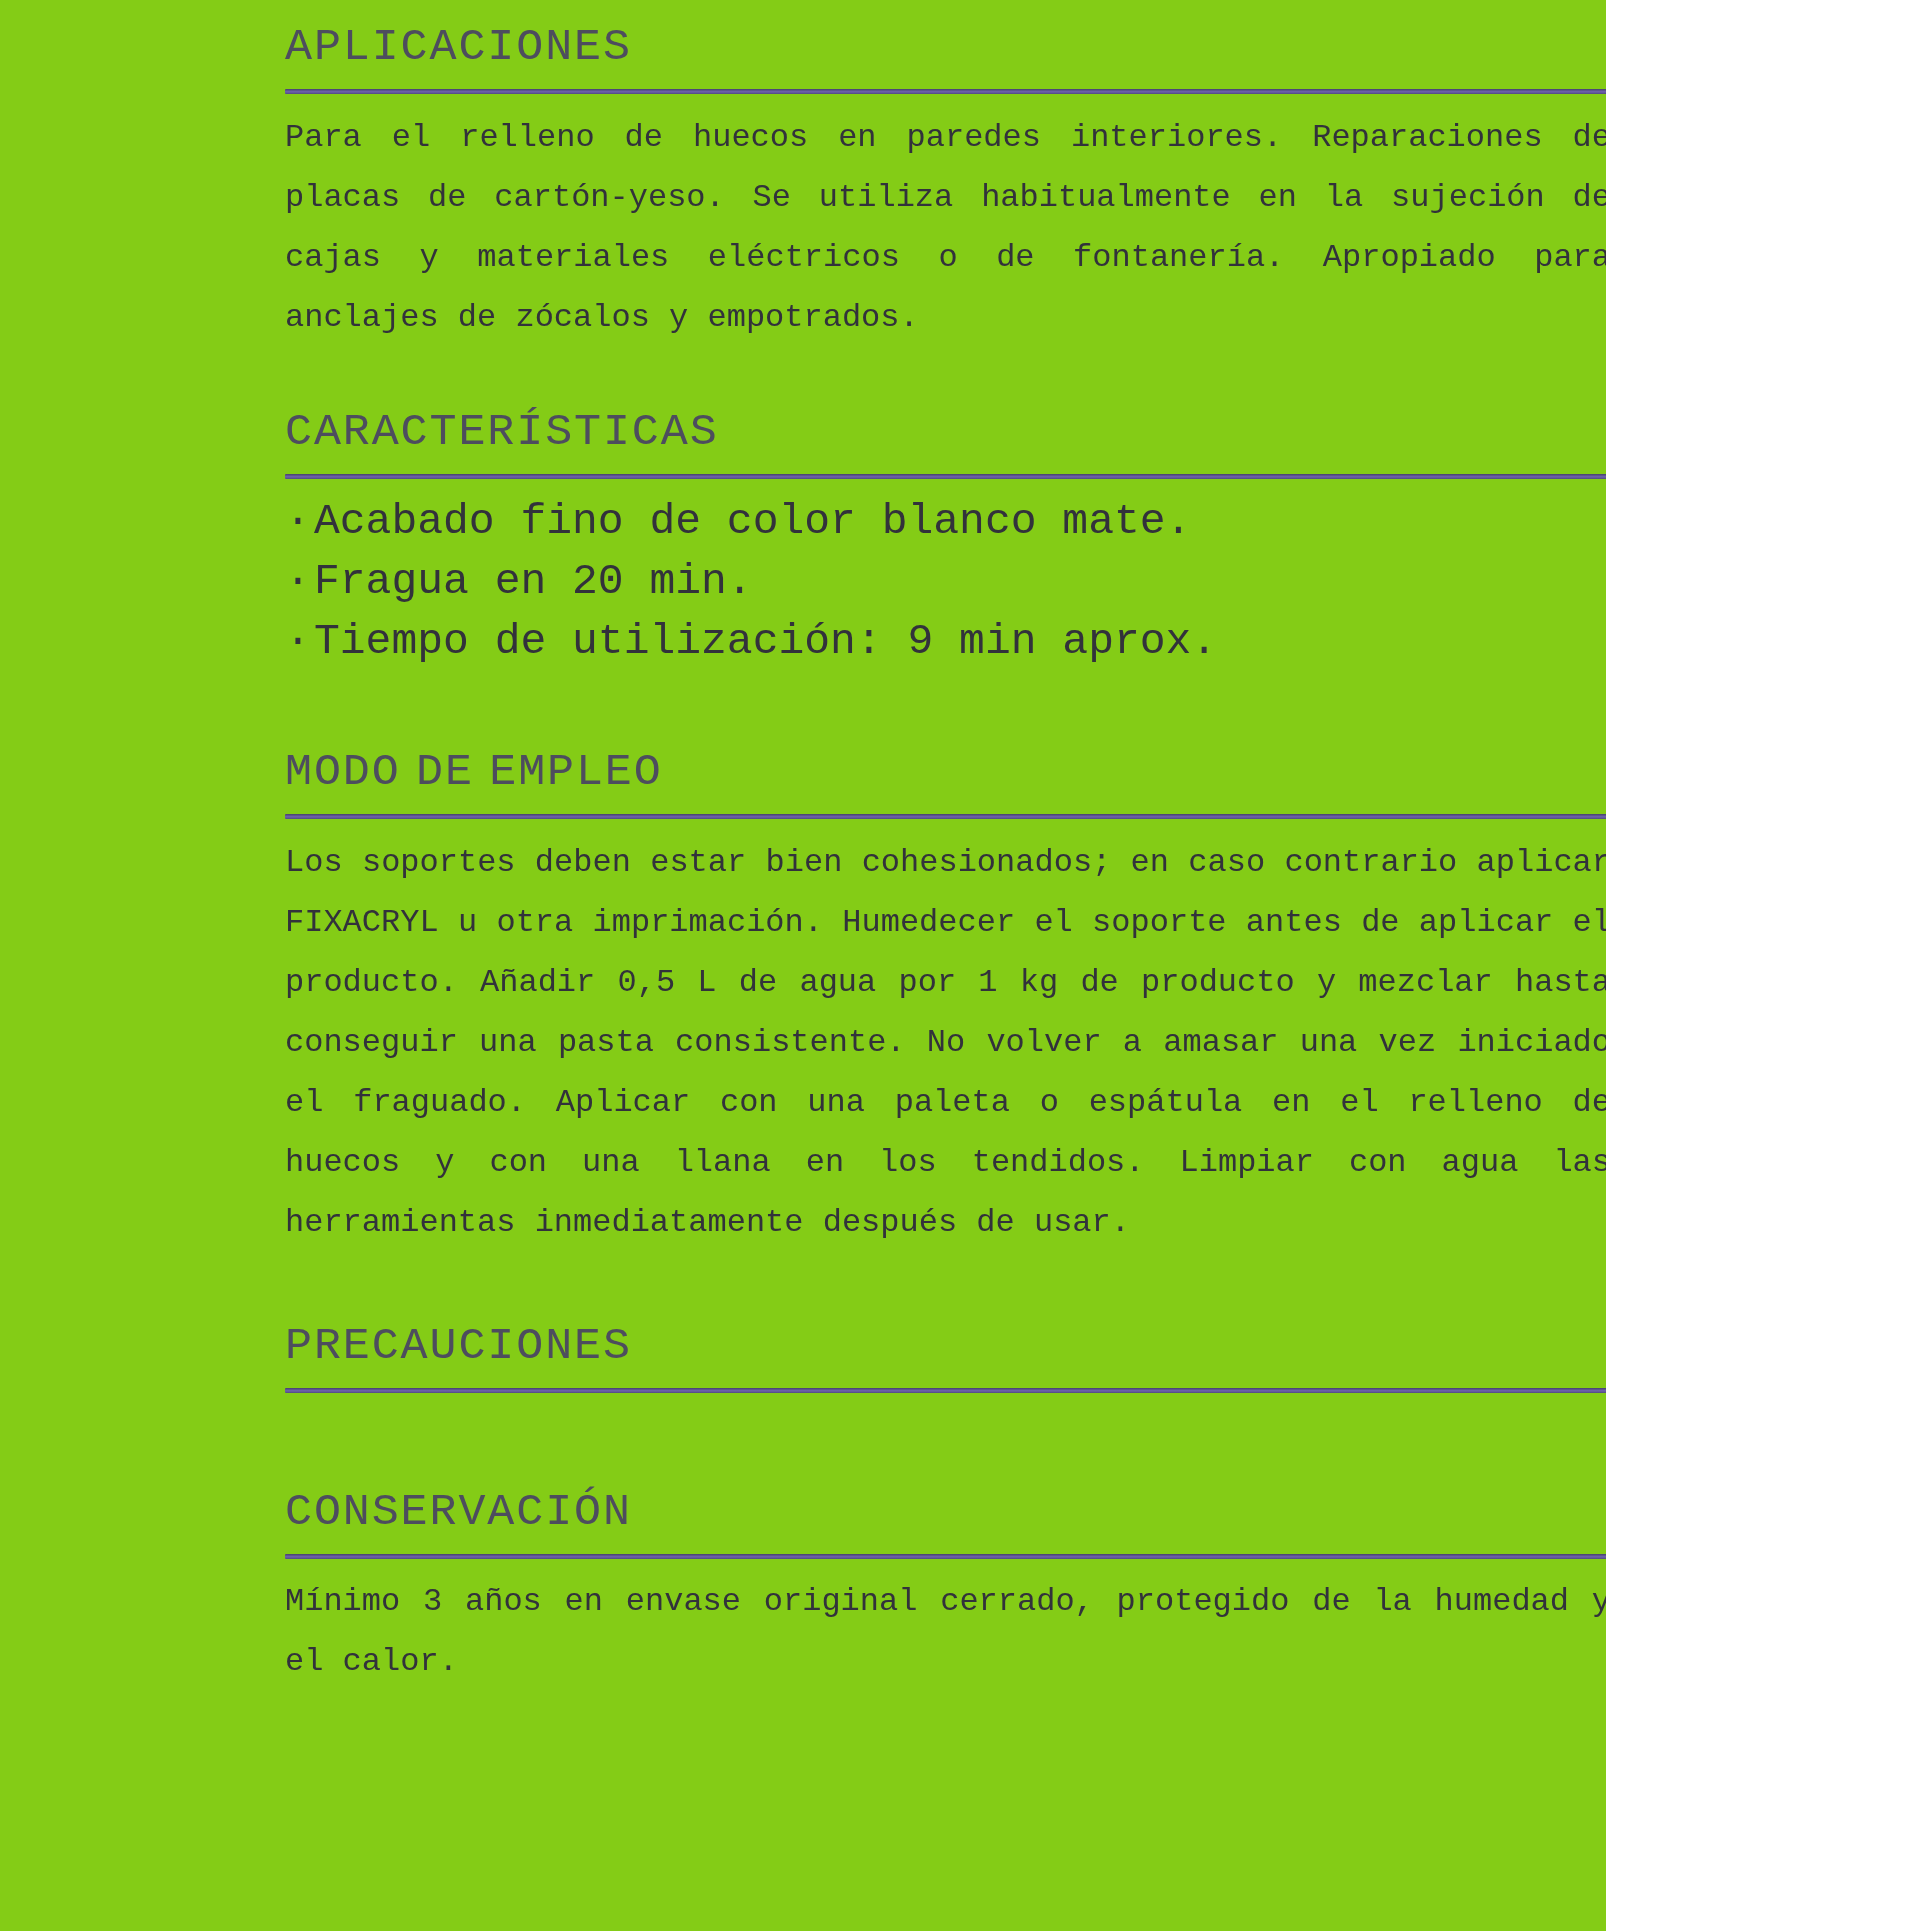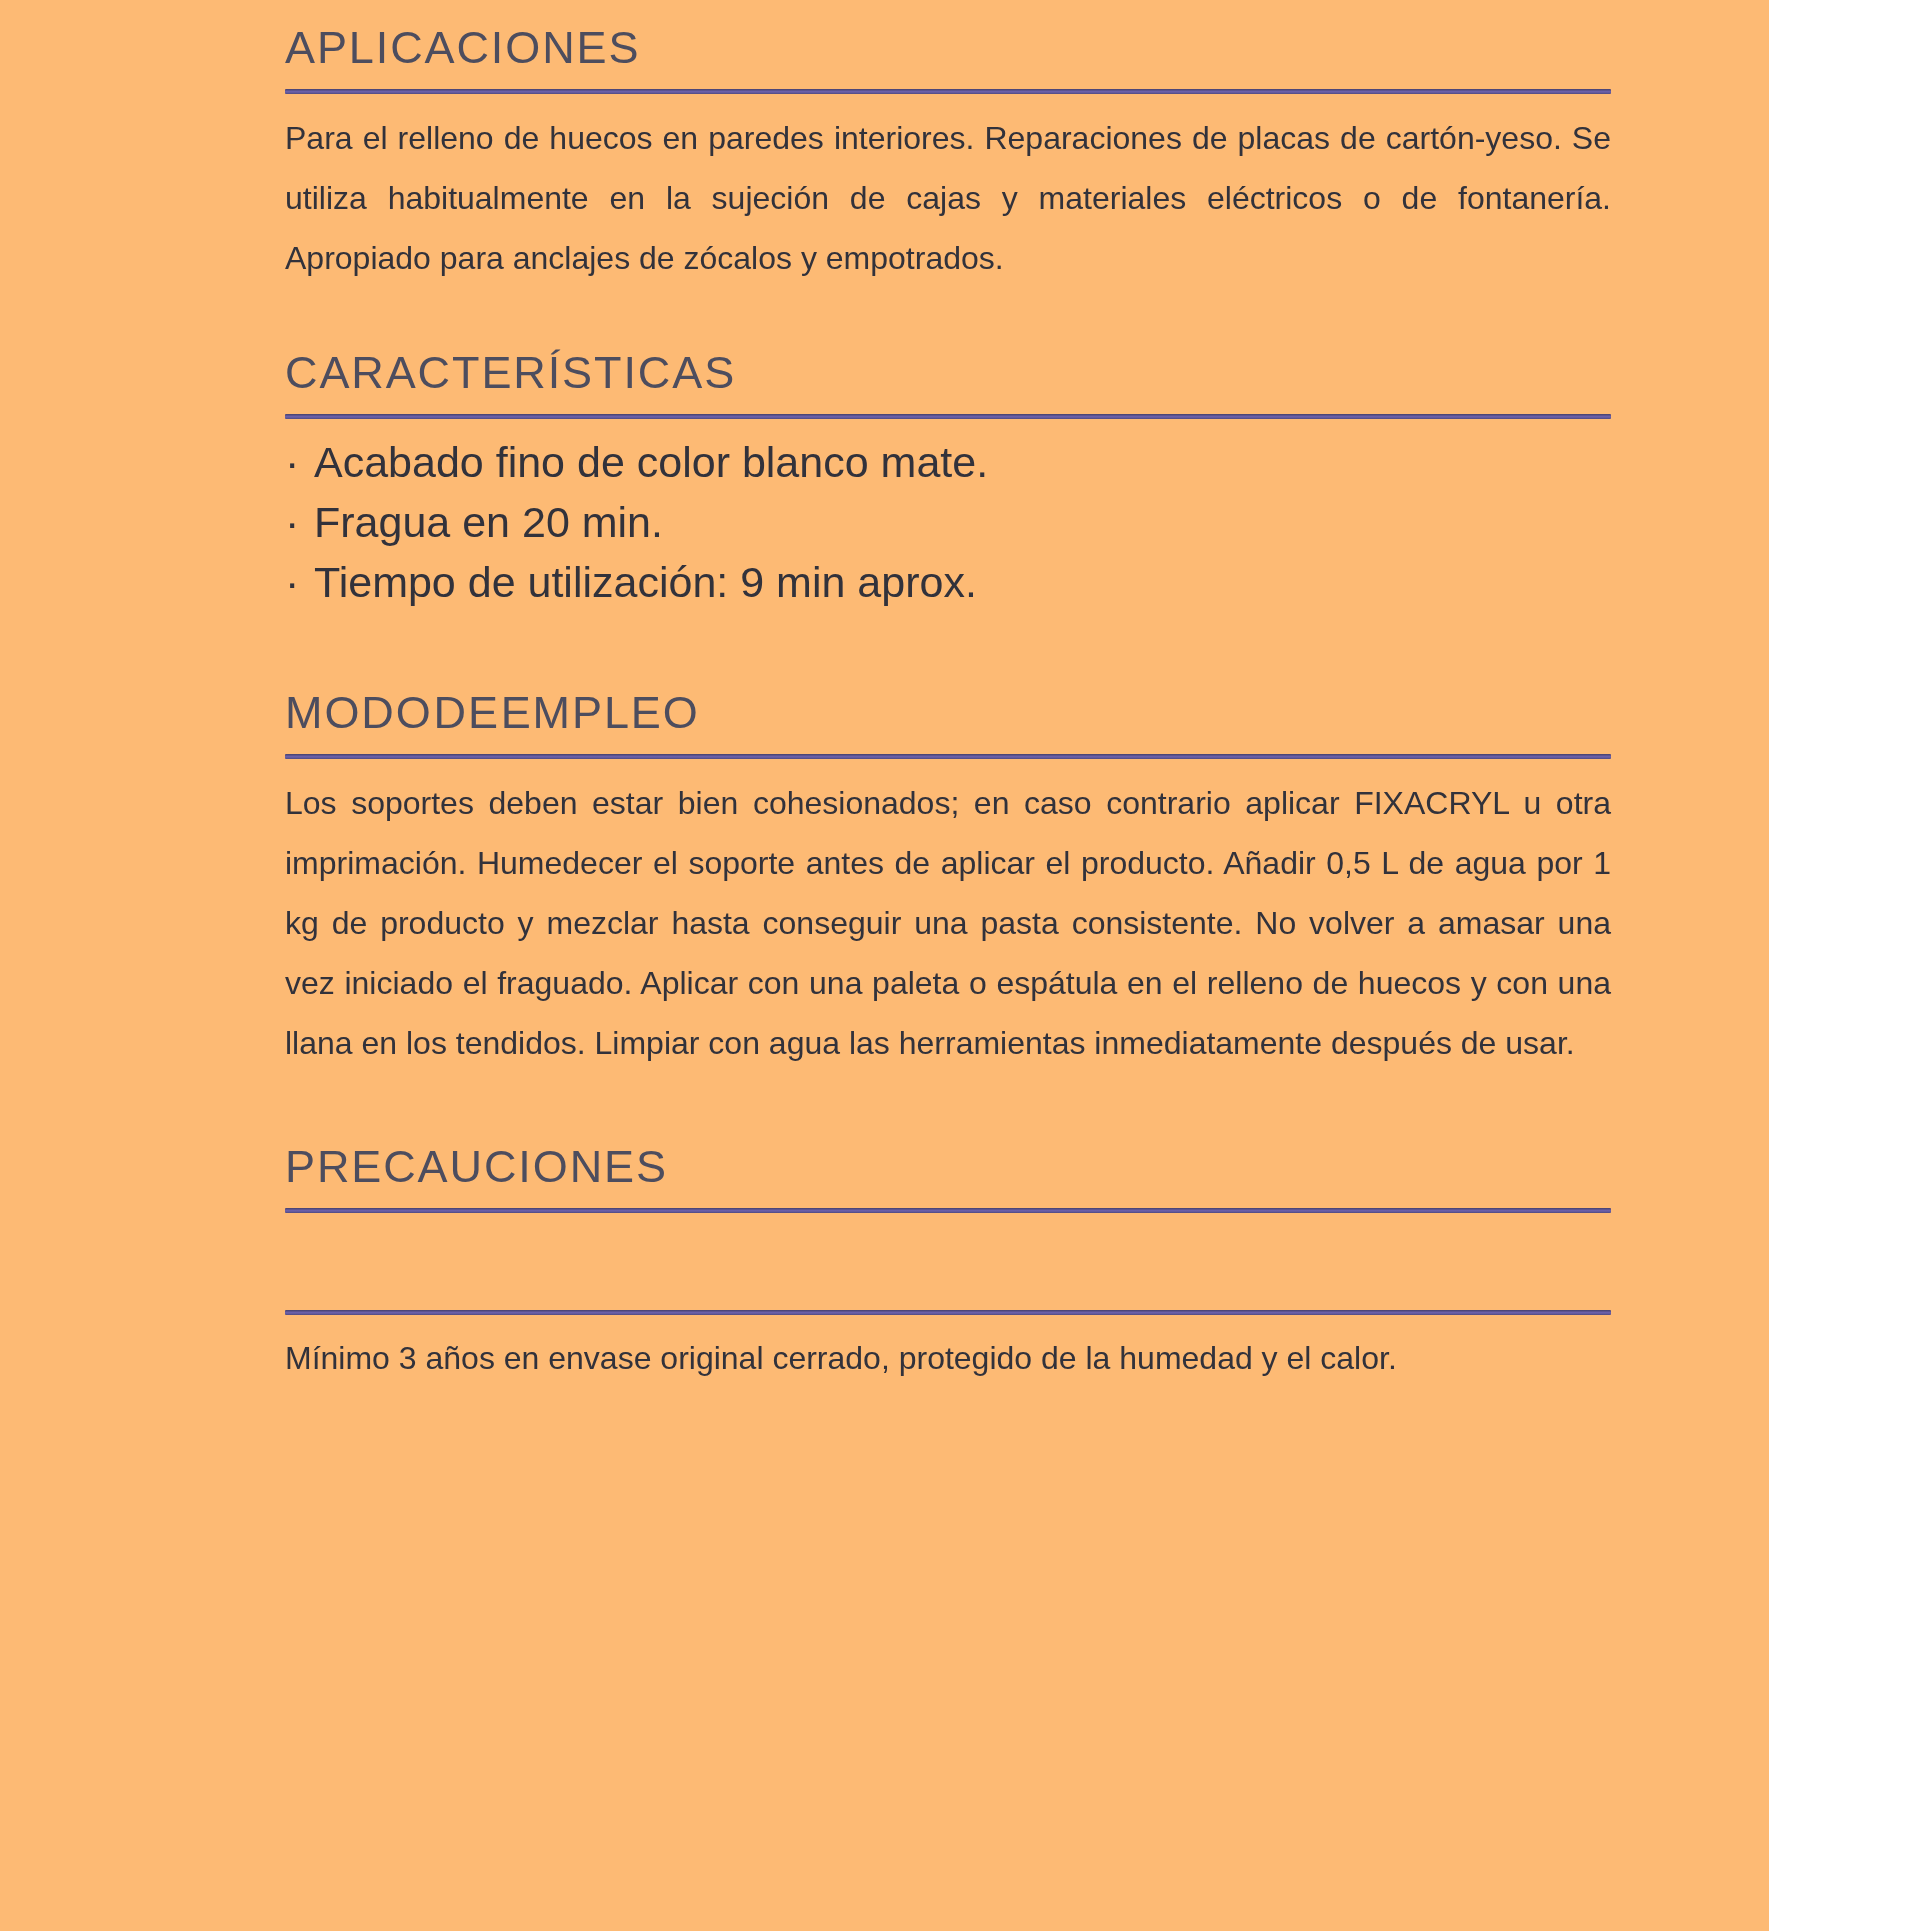--- a/index.html
+++ b/index.html
@@ -2,25 +2,25 @@
 <html lang="es"><head>
 <meta charset="utf-8">
 <style>
   html, body {
     margin: 0;
     padding: 0;
     background: #ffffff;
   }
   .page {
     position: relative;
-    width: 1769px;
+    width: 1606px;
     height: 1931px;
-    background: #fdba74;
+    background: #84cc16;
     overflow: hidden;
-    font-family: Liberation Sans, sans-serif;
+    font-family: Liberation Mono, monospace;
   }
   .content {
     position: absolute;
     left: 285px;
     top: 0;
     width: 1326px;
   }
   .section { display: block; }
   .sec-aplicaciones   { margin-top: 25px;  }
   .sec-caracteristicas{ margin-top: 62px;  }
@@ -112,19 +112,20 @@
       <div class="rule"></div>
       <p class="sec-body">Los soportes deben estar bien cohesionados; en caso contrario aplicar FIXACRYL u otra imprimación. Humedecer el soporte antes de aplicar el producto. Añadir 0,5 L de agua por 1 kg de producto y mezclar hasta conseguir una pasta consistente. No volver a amasar una vez iniciado el fraguado. Aplicar con una paleta o espátula en el relleno de huecos y con una llana en los tendidos. Limpiar con agua las herramientas inmediatamente después de usar.</p>
     </section>
 
     <section class="section sec-precauciones">
       <h2 class="sec-title">PRECAUCIONES</h2>
       <div class="rule"></div>
     </section>
 
     <section class="section sec-conservacion">
+      <h2 class="sec-title">CONSERVACIÓN</h2>
       <div class="rule"></div>
       <p class="sec-body">Mínimo 3 años en envase original cerrado, protegido de la humedad y el calor.</p>
     </section>
 
   </div>
 </div>
 
 
 </body></html>

